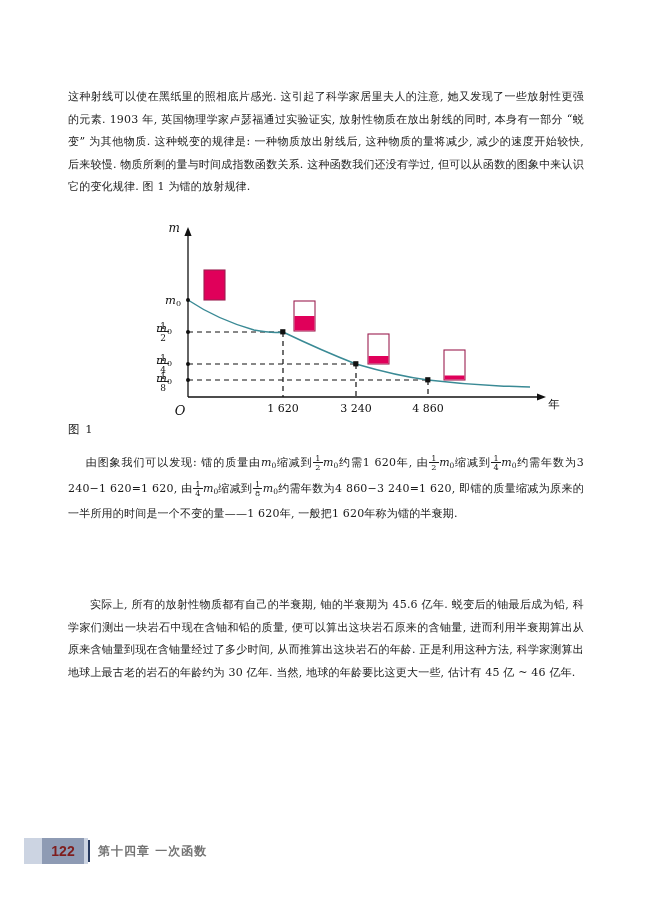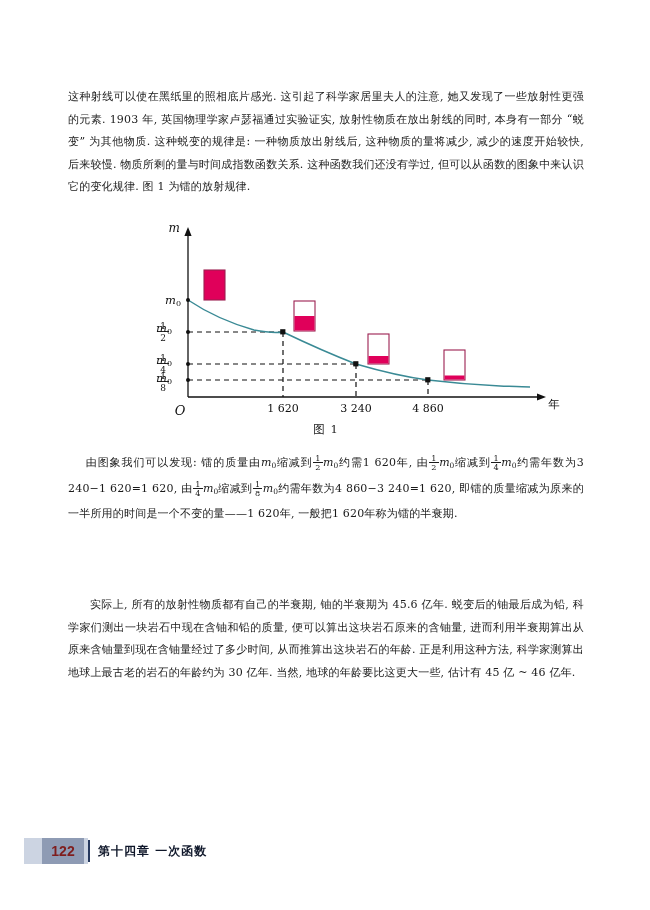--- a/index.html
+++ b/index.html
@@ -71,21 +71,20 @@
     top: 222px;
     width: 516px;
     height: 225px;
   }
   .figure svg { display: block; }
   .fig-caption {
     position: absolute;
     left: 0;
     top: 200px;
     width: 516px;
-    text-align: center;
     font-size: 11.5px;
     letter-spacing: 1px;
   }
 
   
   .footer {
     position: absolute;
     left: 0;
     top: 838px;
     width: 650px;
@@ -124,21 +123,21 @@
   }
   .footer-chapter {
     position: absolute;
     left: 98px;
     top: 0;
     height: 26px;
     display: flex;
     align-items: center;
     font-size: 12px;
     font-weight: bold;
-    color: #0f172a;
+    color: #737373;
     letter-spacing: 1px;
   }
   .footer-white {
     position: absolute;
     left: 88px;
     top: 0;
     width: 536px;
     height: 26px;
     background: #ffffff;
   }

